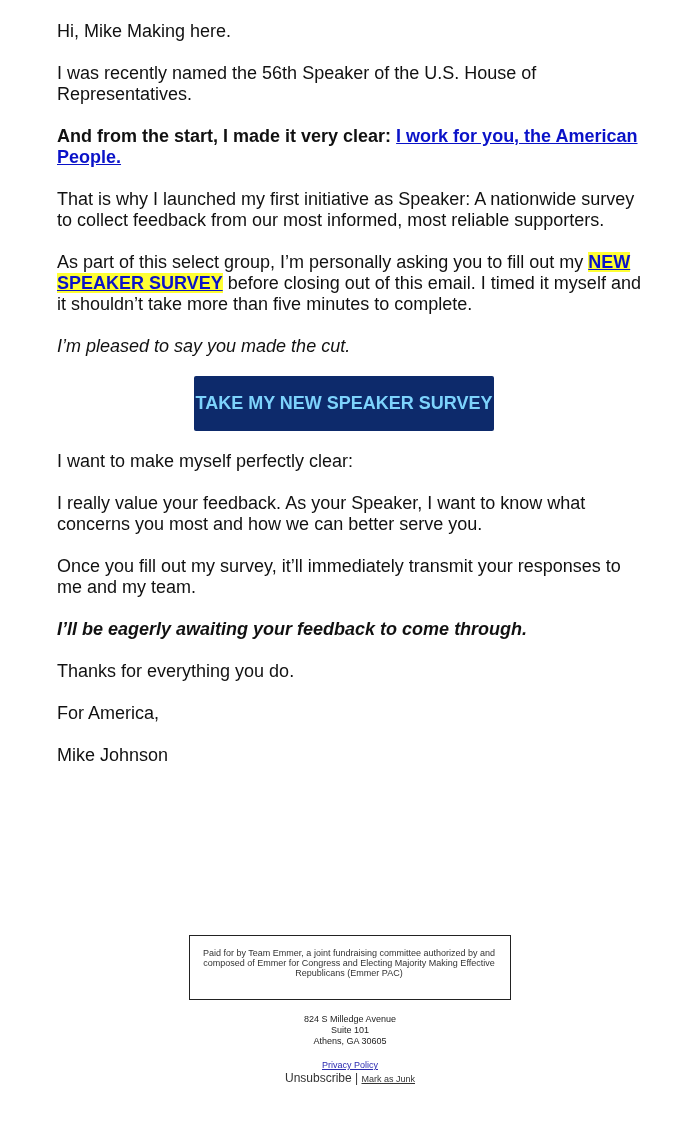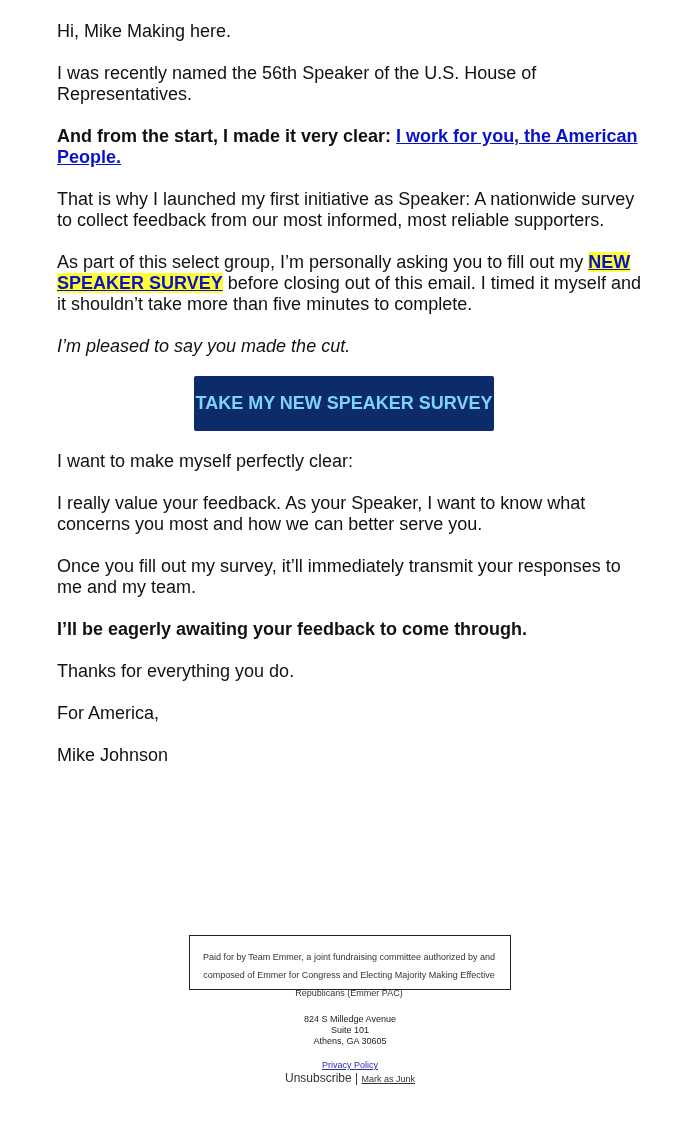--- a/index.html
+++ b/index.html
@@ -18,21 +18,21 @@
       position: absolute;
       left: 57px;
       top: 21px;
       width: 590px;
       font-size: 18px;
       line-height: 21px;
     }
     .para { margin-bottom: 21px; }
     .bold { font-weight: bold; }
     .italic { font-style: italic; }
-    .bold-italic { font-weight: bold; }
+    .bold-italic { font-weight: bold; font-style: italic; }
     a.link {
       color: #0a12c8;
       text-decoration: underline;
       font-weight: bold;
     }
     a.link.highlight {
       background: #ffff33;
     }
     .cta-wrap {
       text-align: center;
@@ -53,25 +53,25 @@
       letter-spacing: 0px;
       margin-left: -16px;
     }
     .signature .line { display: block; }
 
     .disclaimer-box {
       position: absolute;
       left: 189px;
       top: 935px;
       width: 322px;
-      height: 55px;
+      height: 65px;
       border: 1px solid #222222;
       text-align: center;
       font-size: 9px;
-      line-height: 18px;
+      line-height: 10px;
       color: #333333;
       padding-top: 12px;
       padding-left: 8px;
       padding-right: 10px;
     }
     .address {
       position: absolute;
       left: 250px;
       top: 1014px;
       width: 200px;

